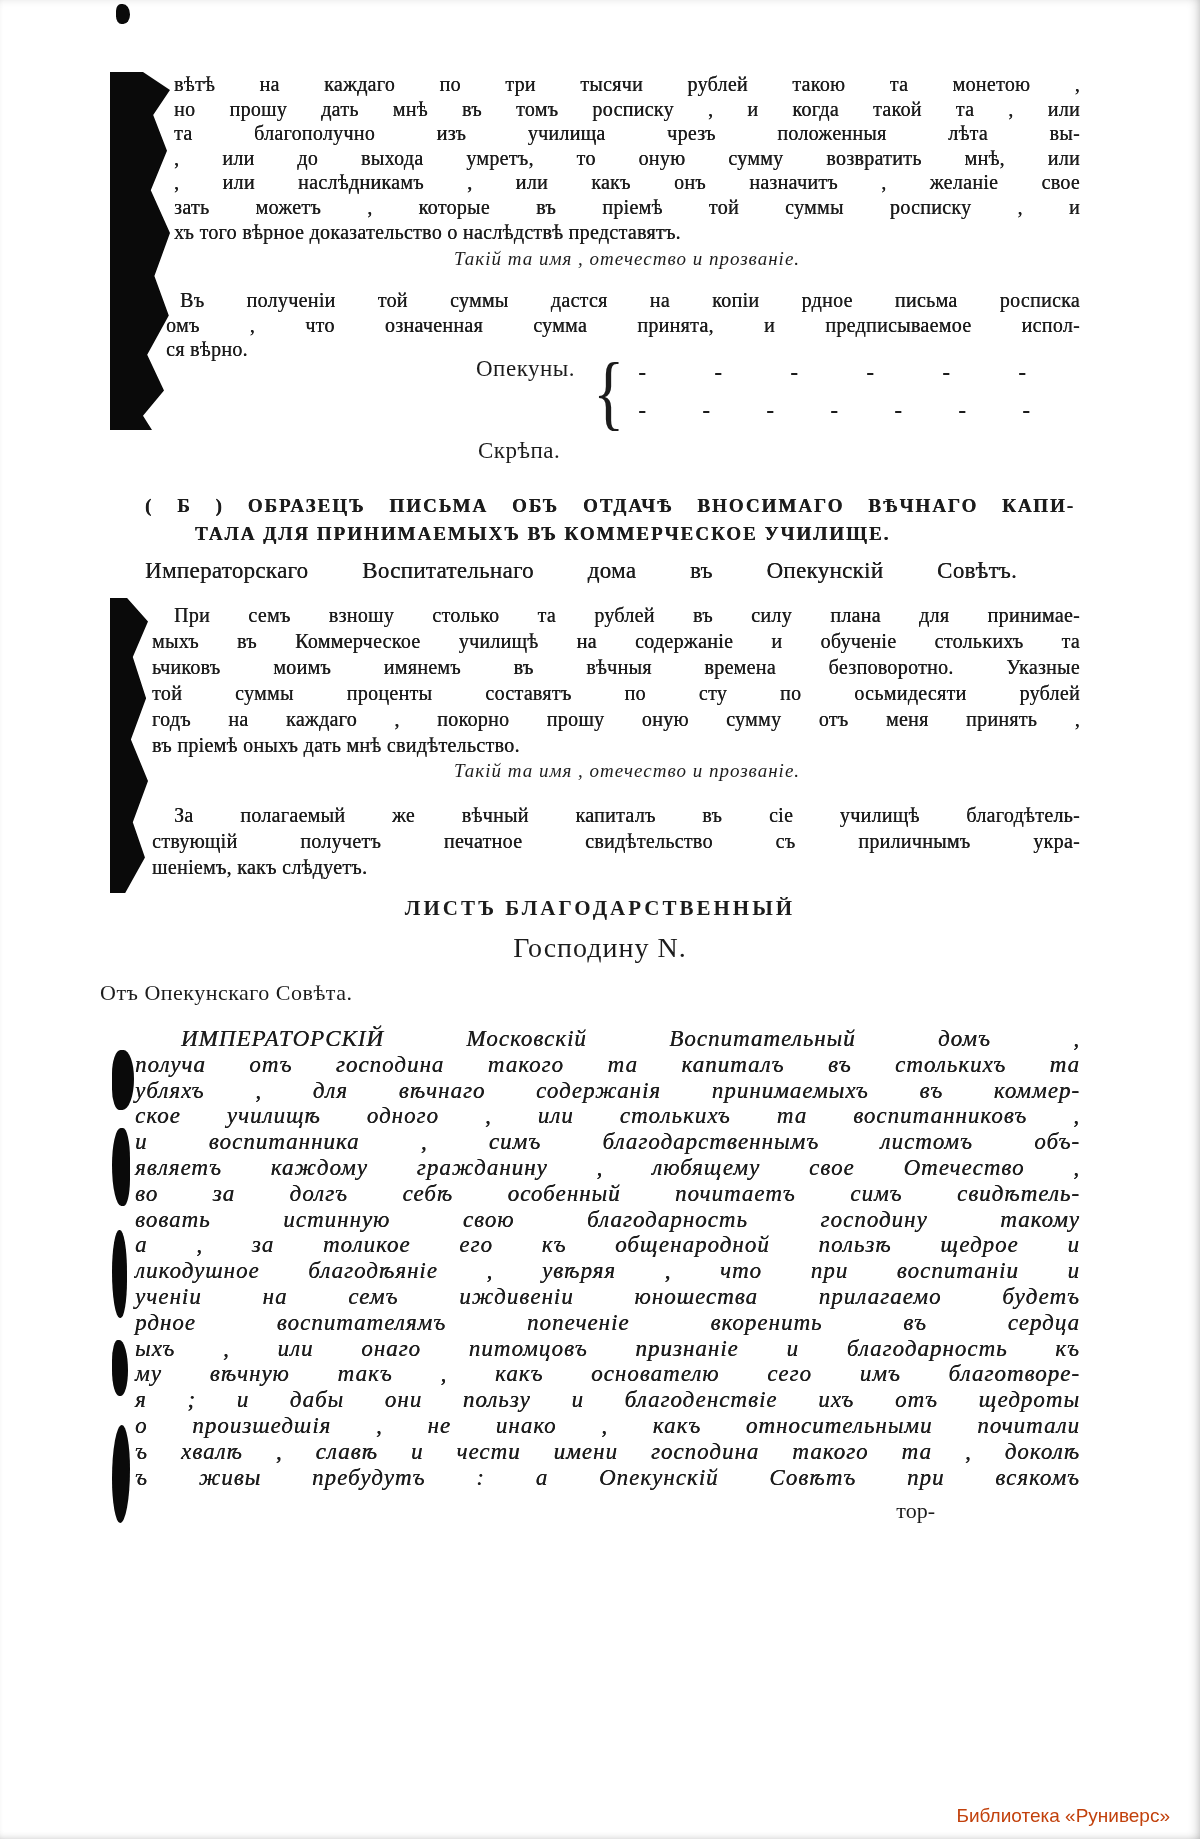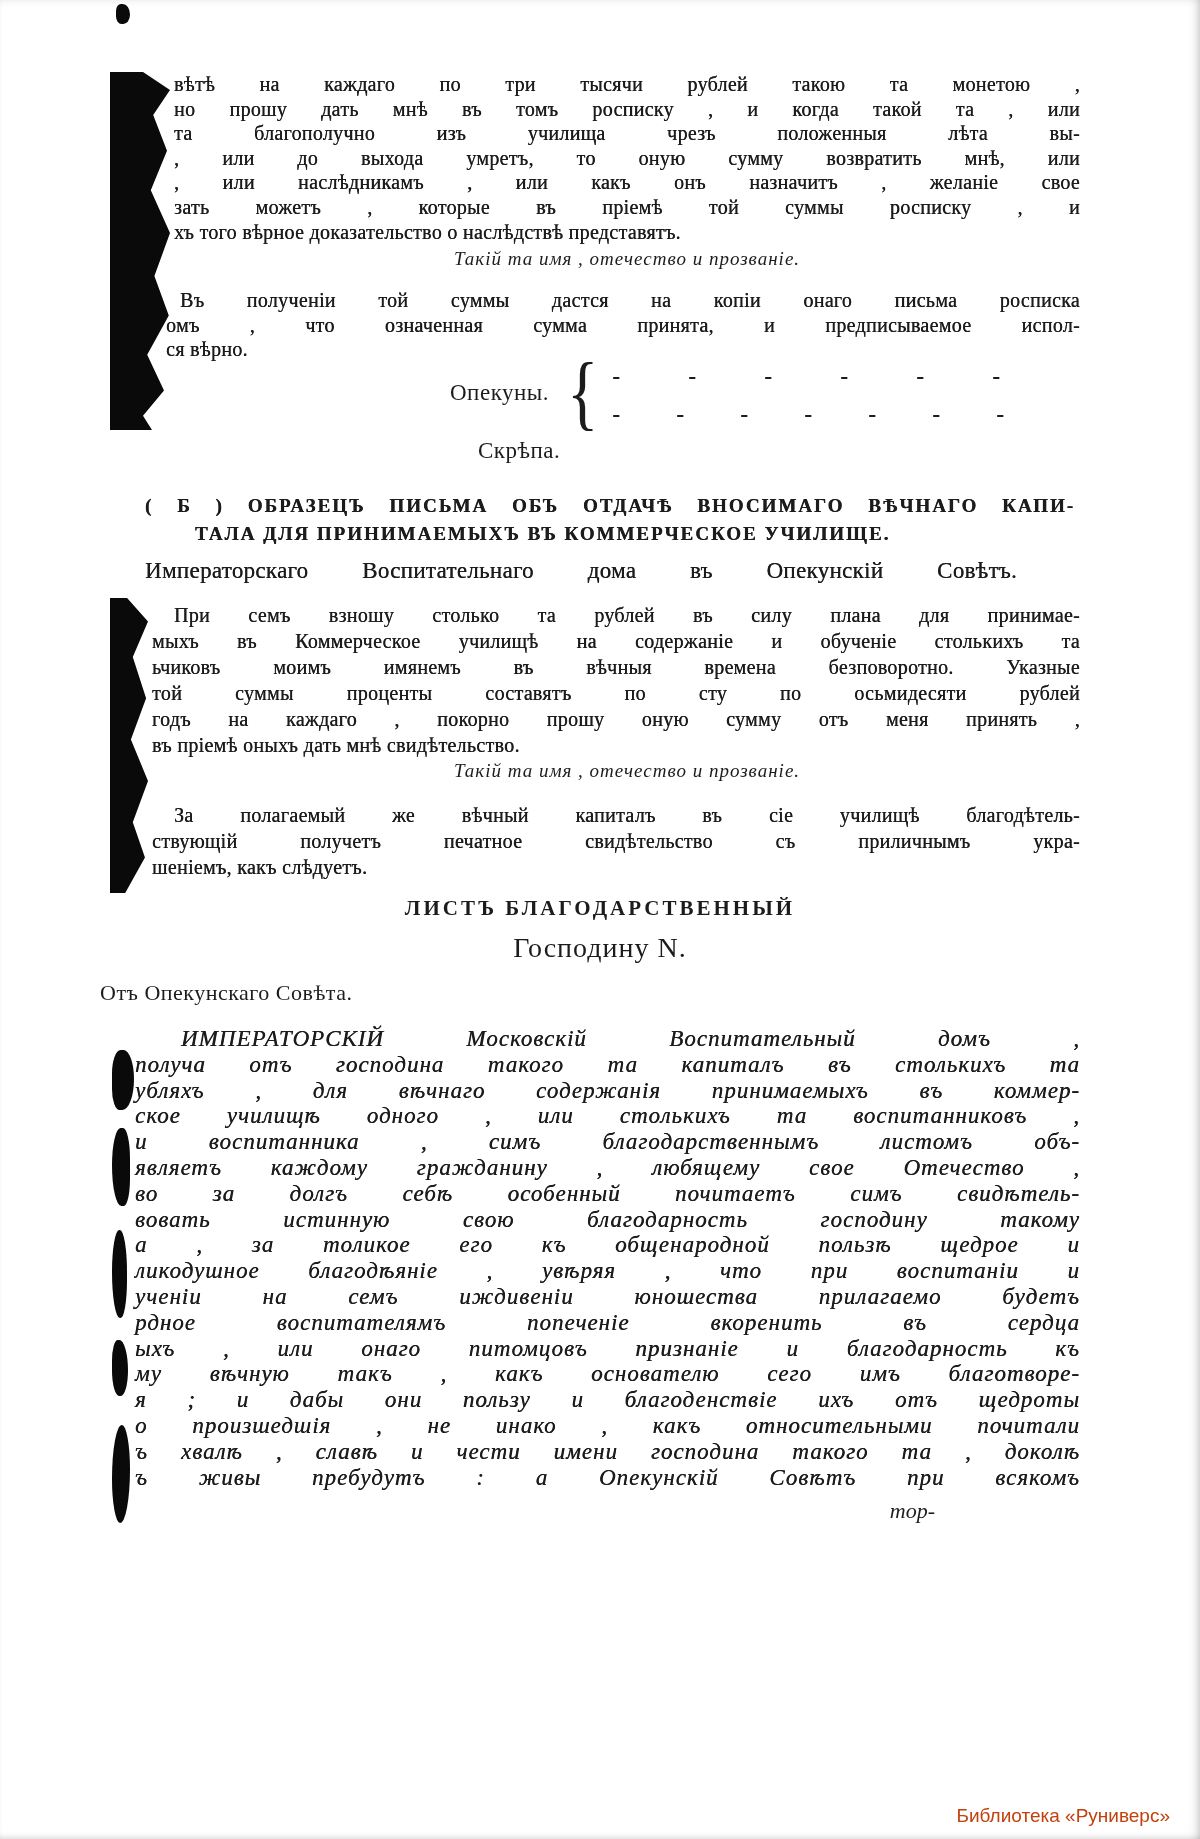--- a/index.html
+++ b/index.html
@@ -32,21 +32,21 @@
   .blot-5 { left: 112px; top: 1230px; width: 15px; height: 88px; border-radius: 50% 50% 45% 55%; }
   .blot-6 { left: 112px; top: 1340px; width: 16px; height: 56px; border-radius: 40% 60% 50% 50%; }
   .blot-7 { left: 112px; top: 1425px; width: 18px; height: 98px; border-radius: 55% 45% 55% 45%; }
 
   
   .para-a1 { left: 174px; top: 72px; width: 906px; font-size: 20px; line-height: 24.6px; letter-spacing: 0.3px; }
   .sig-1   { left: 174px; top: 248px; width: 906px; font-size: 19px; font-style: italic; text-align: center; letter-spacing: 1px; }
   .para-a2 { left: 166px; top: 288px; width: 914px; font-size: 20px; line-height: 24.6px; letter-spacing: 0.3px; }
   .para-a2 .line:first-child { text-indent: 14px; }
 
-  .opekuny { left: 450px; top: 356px; display: flex; align-items: center; }
+  .opekuny { left: 476px; top: 356px; display: flex; align-items: flex-start; }
   .op-label { font-size: 23px; letter-spacing: 0.5px; }
   .brace { font-size: 82px; font-weight: 300; line-height: 0.9; margin: 0 10px 0 14px; transform: scaleX(0.8); }
   .dash-rows { display: flex; flex-direction: column; gap: 14px; padding-top: 4px; }
   .dash-row { font-size: 24px; font-weight: bold; word-spacing: 62px; line-height: 1; }
   .dash-row-2 { word-spacing: 50px; }
   .skrepa { left: 478px; top: 438px; display: flex; align-items: flex-start; }
   .skrepa .dash-row { margin-left: 58px; word-spacing: 58px; }
 
   
   .heading-b { left: 145px; top: 492px; width: 930px; font-size: 19px; font-weight: bold; letter-spacing: 2px; line-height: 28px; }
@@ -57,21 +57,21 @@
   .sig-2   { left: 174px; top: 760px; width: 906px; font-size: 19px; font-style: italic; text-align: center; letter-spacing: 1px; }
   .para-b2 { left: 152px; top: 802px; width: 928px; font-size: 20px; line-height: 26px; letter-spacing: 0.3px; }
   .para-b2 .line:first-child { text-indent: 22px; }
 
   
   .gl-title { left: 100px; top: 896px; width: 1000px; text-align: center; font-size: 21px; letter-spacing: 3px; font-weight: bold; }
   .gl-addressee { left: 100px; top: 932px; width: 1000px; text-align: center; font-size: 28px; letter-spacing: 1px; }
   .gl-from { left: 100px; top: 980px; width: 1000px; text-align: left; font-size: 22px; letter-spacing: 0.5px; }
   .gl-body { left: 135px; top: 1026px; width: 945px; font-size: 23px; font-style: italic; line-height: 25.8px; letter-spacing: 1px; }
   .gl-body .line:first-child { text-indent: 46px; }
-  .catchword { left: 135px; top: 1498px; width: 945px; text-align: right; padding-right: 145px; font-size: 22px; font-style: italic; }
+  .catchword { left: 135px; top: 1498px; width: 945px; text-align: right; padding-right: 145px; font-size: 22px; }
 
   .watermark { right: 30px; bottom: 12px; font-family: "Liberation Sans", "DejaVu Sans", sans-serif; font-size: 19px; color: #c2410c; }
 </style>
 </head>
 <body>
 
 <div class="page">
 
   <div class="ink-blot blot-0"></div>
   <div class="ink-blot blot-1"></div>
@@ -88,21 +88,21 @@
       <div class="line just">та благополучно изъ училища чрезъ положенныя лѣта вы-</div>
       <div class="line just">, или до выхода умретъ, то оную сумму возвратить мнѣ, или</div>
       <div class="line just">, или наслѣдникамъ , или какъ онъ назначитъ , желаніе свое</div>
       <div class="line just">зать можетъ , которые въ пріемѣ той суммы росписку , и</div>
       <div class="line">хъ того вѣрное доказательство о наслѣдствѣ представятъ.</div>
     </div>
 
   <div class="abs sig-1">Такій та имя , отечество и прозваніе.</div>
 
   <div class="abs para-a2">
-      <div class="line just">Въ полученіи той суммы дастся на копіи онаго письма росписка</div>
+      <div class="line just">Въ полученіи той суммы дастся на копіи рдное письма росписка</div>
       <div class="line just">омъ , что означенная сумма принята, и предписываемое испол-</div>
       <div class="line">ся вѣрно.</div>
     </div>
 
   <div class="abs opekuny">
     <span class="op-label">Опекуны.</span>
     <span class="brace">{</span>
     <span class="dash-rows">
       <span class="dash-row">- - - - - -</span>
       <span class="dash-row dash-row-2">- - - - - - -</span>

